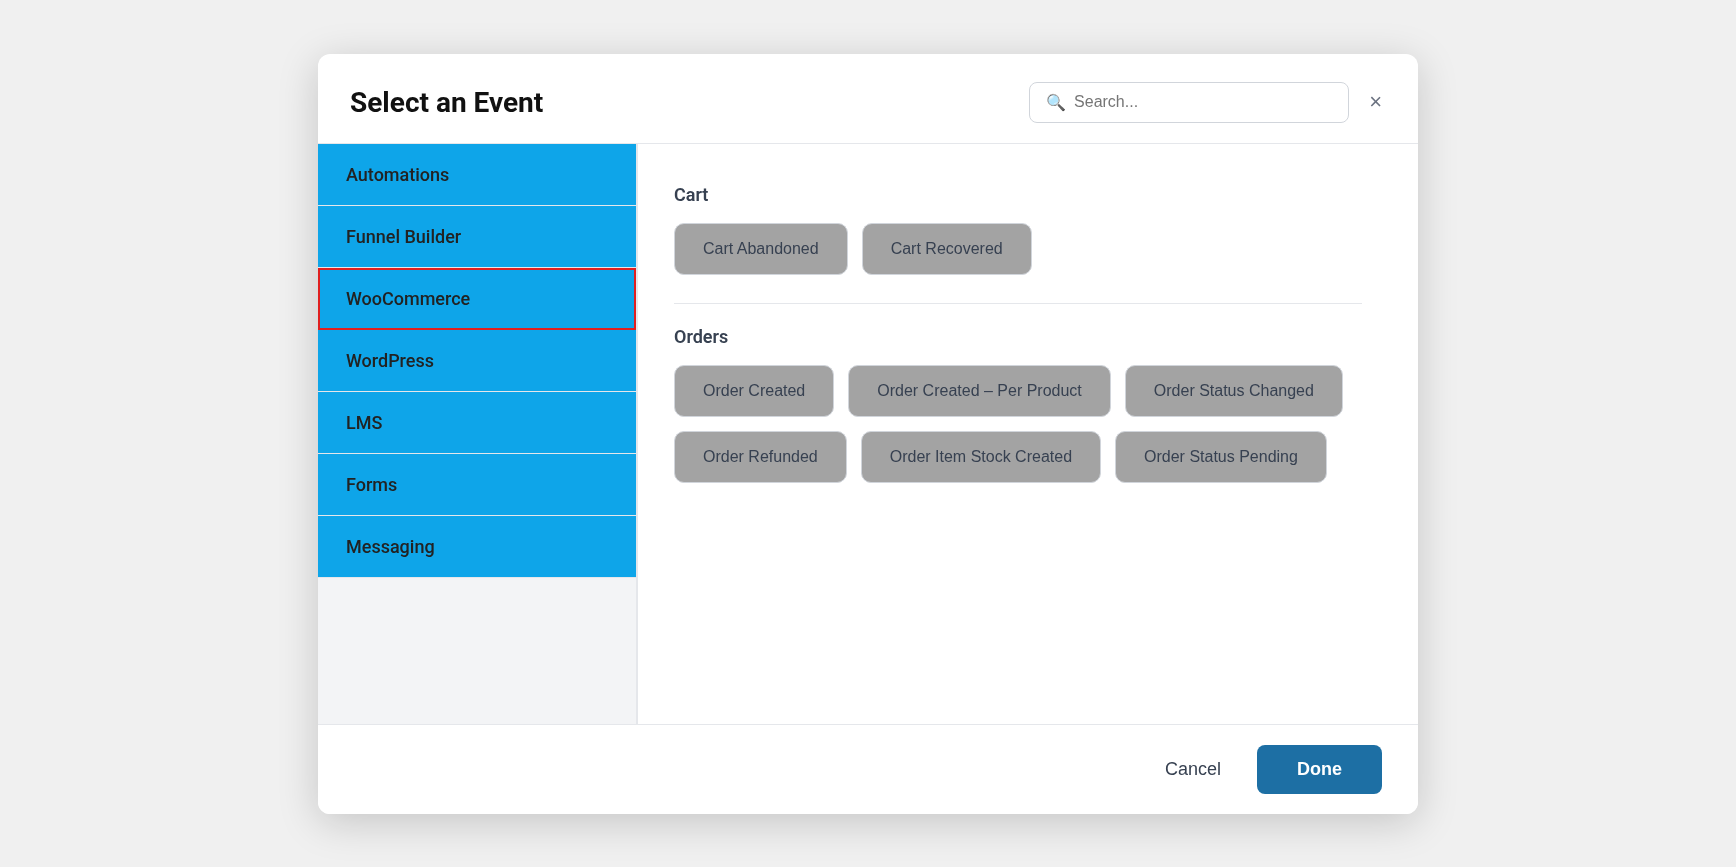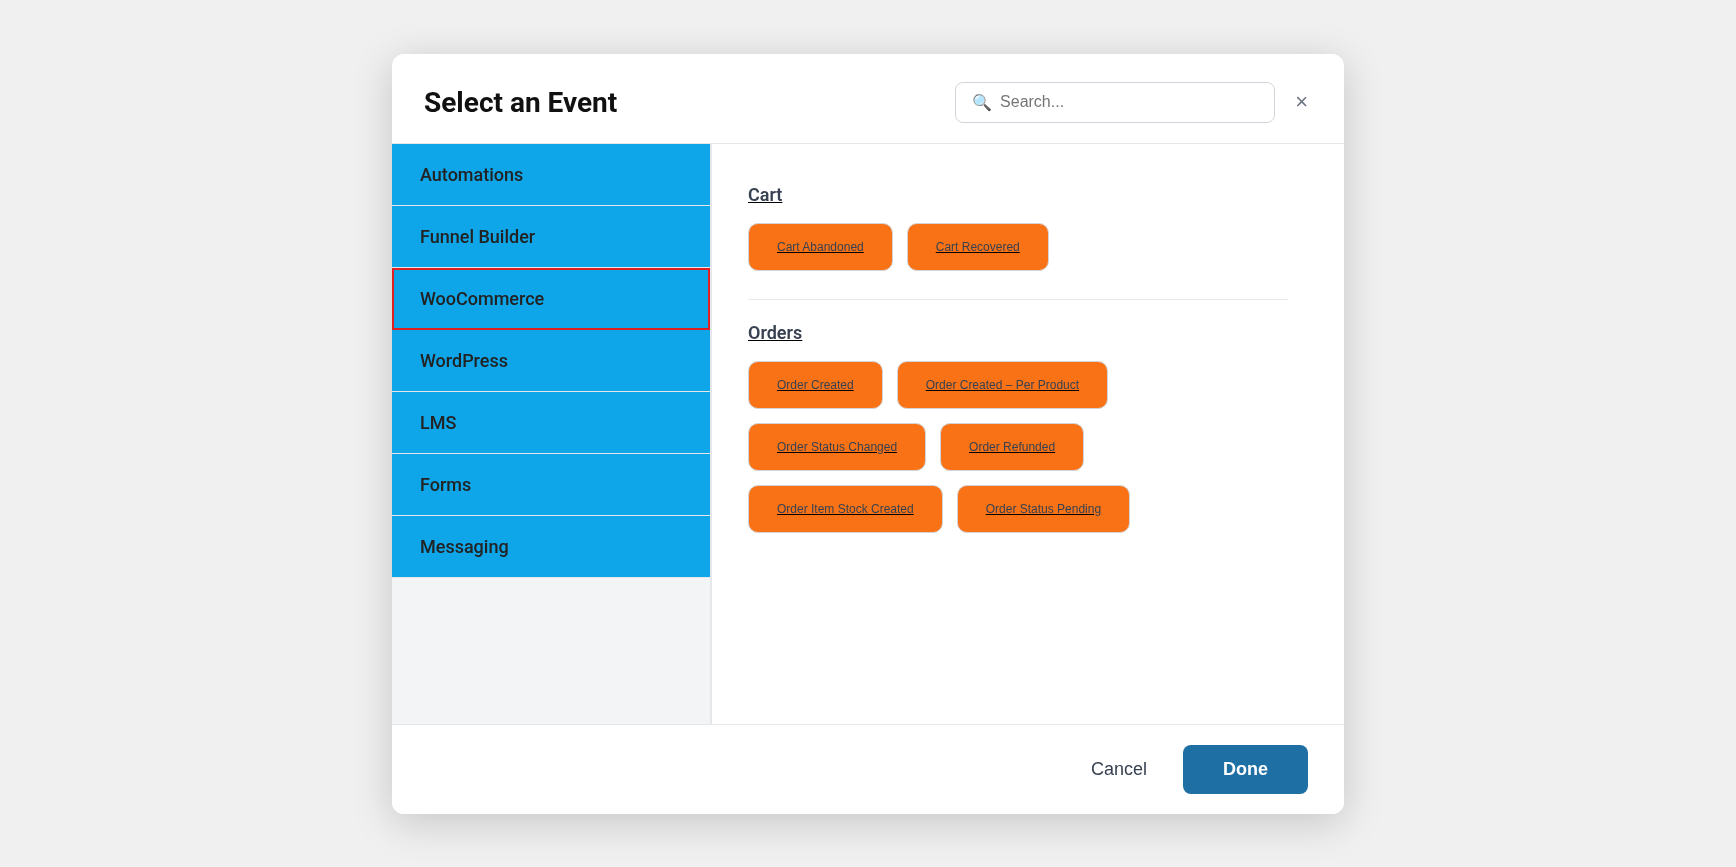--- a/index.html
+++ b/index.html
@@ -9,21 +9,21 @@
       background: #f0f0f0;
       display: flex;
       align-items: center;
       justify-content: center;
       min-height: 100vh;
     }
 
     .dialog {
       background: #fff;
       border-radius: 12px;
-      width: 952px;
+      width: 1100px;
       max-width: 98vw;
       box-shadow: 0 8px 40px rgba(0,0,0,0.18);
       overflow: hidden;
     }
 
     .dialog-header {
       display: flex;
       align-items: center;
       justify-content: space-between;
       padding: 28px 32px 20px 32px;
@@ -106,44 +106,43 @@
       background: #0ea5e9;
       outline: 2.5px solid #e02020;
       outline-offset: -2px;
     }
 
     .main-content {
       flex: 1;
       padding: 32px 56px 0 36px;
       overflow-y: auto;
       position: relative;
-      text-decoration: underline;
     }
 
     .section-label {
       font-size: 18px;
       font-weight: 600;
       color: #374151;
       margin-bottom: 18px;
       margin-top: 8px;
     }
 
     .event-grid {
       display: flex;
       flex-wrap: wrap;
       gap: 14px;
       margin-bottom: 28px;
     }
 
     .event-btn {
-      background: #f97316;
+      background: #a3a3a3;
       border: 1.5px solid #d1d5db;
       border-radius: 10px;
       padding: 16px 28px;
-      font-size: 12px;
+      font-size: 16px;
       font-weight: 400;
       color: #374151;
       cursor: pointer;
       transition: border-color 0.15s, background 0.15s;
       white-space: nowrap;
     }
 
     .section-divider {
       border: none;
       border-top: 1.5px solid #e5e7eb;

